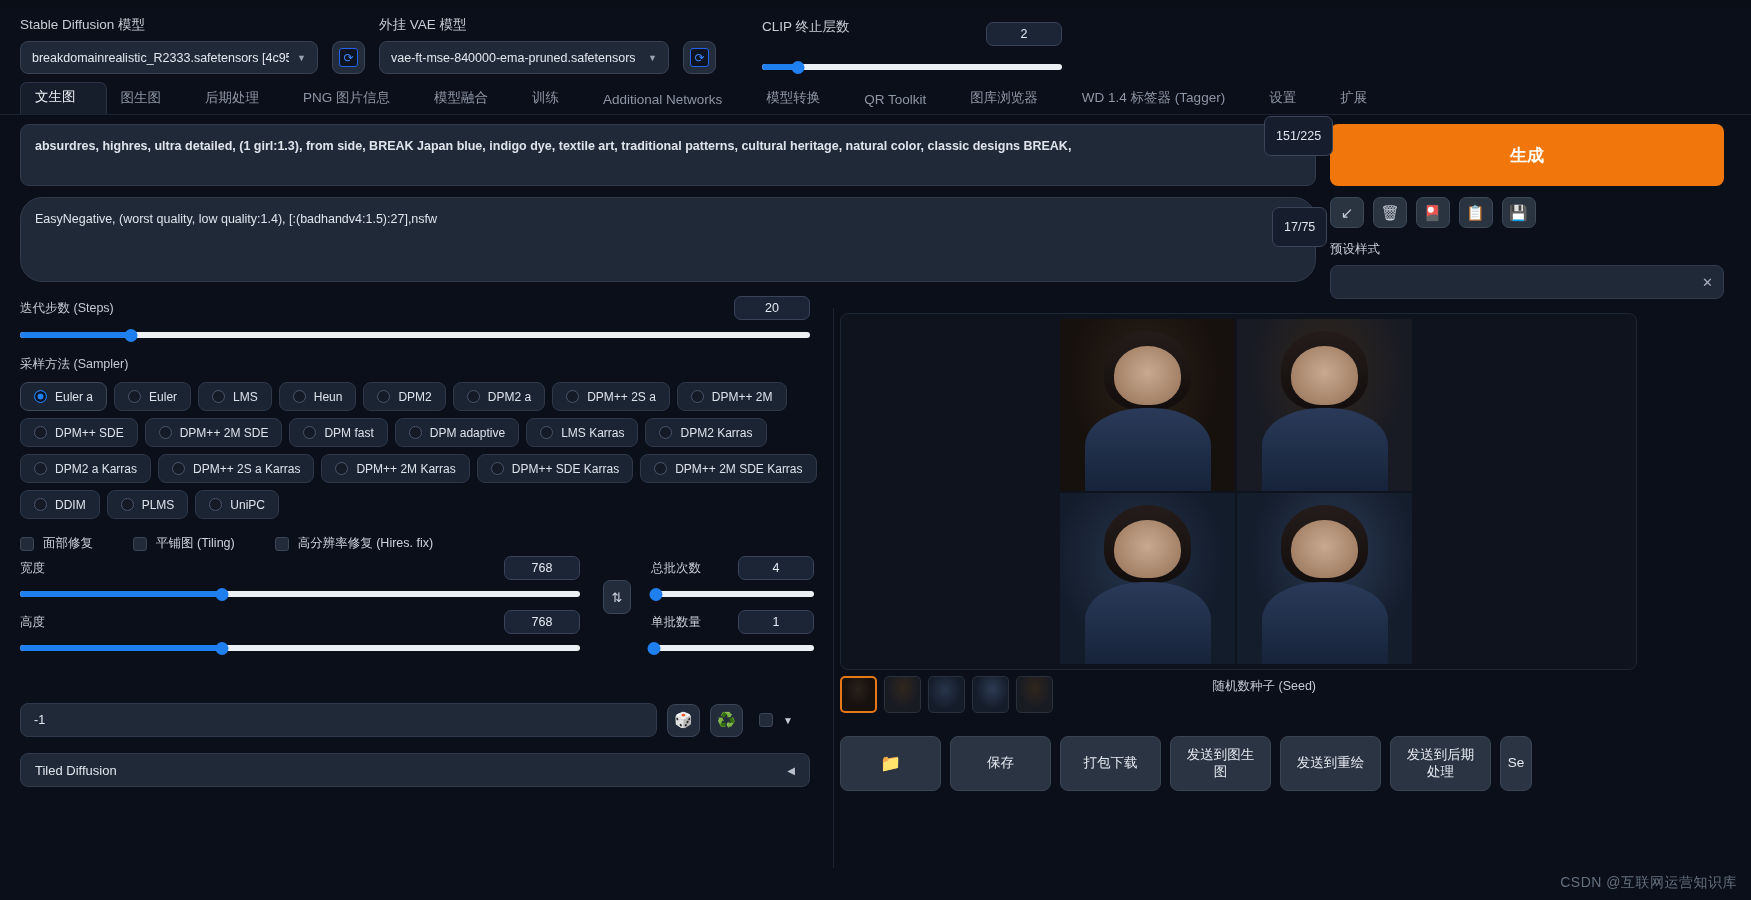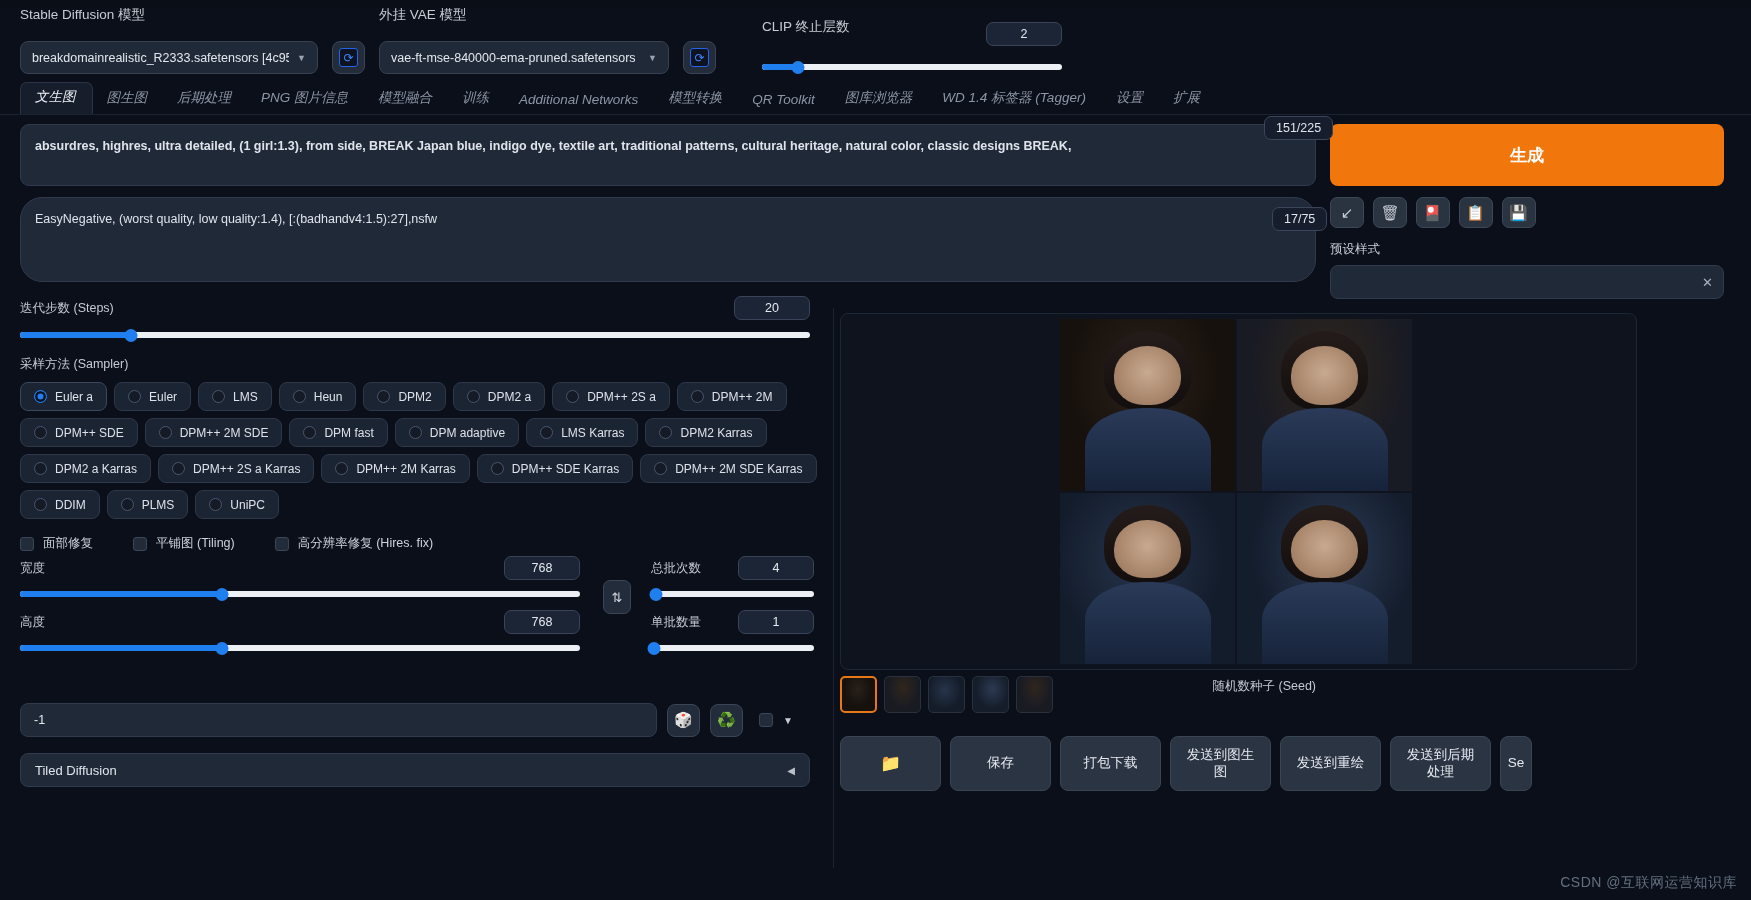--- a/index.html
+++ b/index.html
@@ -14,21 +14,21 @@
   .app { width: 1751px; height: 892px; position: relative; }
 
   
   .model-row {
     display: flex; align-items: flex-end; gap: 14px;
     padding: 4px 20px 10px 20px;
     height: 76px;
   }
   .field-group { display: flex; flex-direction: column; }
   .field-label {
-    font-size: 13.5px; color: #c8ccd4; margin-bottom: 17px;
+    font-size: 13.5px; color: #c8ccd4; margin-bottom: 7px;
     white-space: nowrap;
   }
   .dropdown {
     background: #1f2937; border: 1px solid #374151; border-radius: 8px;
     height: 33px; display: flex; align-items: center; justify-content: space-between;
     padding: 0 11px; font-size: 12.5px; color: #e3e7ee;
     cursor: pointer;
   }
   .dd-sd { width: 298px; }
   .dd-vae { width: 290px; }
@@ -71,22 +71,22 @@
   }
   .clip-slider { width: 300px; }
 
   
   .tabs {
     display: flex; align-items: flex-end; gap: 0;
     padding: 0 20px; height: 31px;
     border-bottom: 1px solid #1b2232;
   }
   .tab {
-    font-size: 13.5px; color: #8d96a6; padding: 5px 16px 7px 14px;
-    cursor: pointer; white-space: nowrap; font-style: italic;
+    font-size: 13.5px; color: #8d96a6; padding: 5px 30px 7px 14px;
+    cursor: pointer; white-space: nowrap;
   }
   .tab.active {
     color: #eef1f6; background: #161d2b;
     border: 1px solid #2b3446; border-bottom-color: #161d2b;
     border-radius: 7px 7px 0 0;
   }
 
   
   .main { display: flex; padding: 9px 0 0 0; height: 781px; }
   .left-col { width: 1330px; padding: 0 14px 0 20px; }
@@ -97,21 +97,21 @@
   .prompt-box {
     background: #1f2937; border: 1px solid #303a4c; border-radius: 9px;
     padding: 12px 14px; font-size: 12.5px; color: #dfe4ec;
     line-height: 1.45; cursor: text;
   }
   #positive-prompt { height: 62px; font-weight: bold; }
   #negative-prompt { height: 85px; margin-top: 11px; border-radius: 22px; }
   .tok {
     position: absolute; background: #161e2d; border: 1px solid #3c4challenge;
     border-radius: 7px; font-size: 12.5px; color: #dfe4ec;
-    padding: 4px 11px;
+    padding: 12px 11px;
   }
   .tok-style { background: #161e2d; border: 1px solid #3b4559; border-radius: 7px; }
 
   
   .sec-label { font-size: 12.5px; color: #c4cad3; }
   .steps-block { margin-top: 14px; }
   .row-between { display: flex; align-items: center; justify-content: space-between; }
   .steps-slider { width: 790px; margin-top: 8px; }
 
   

